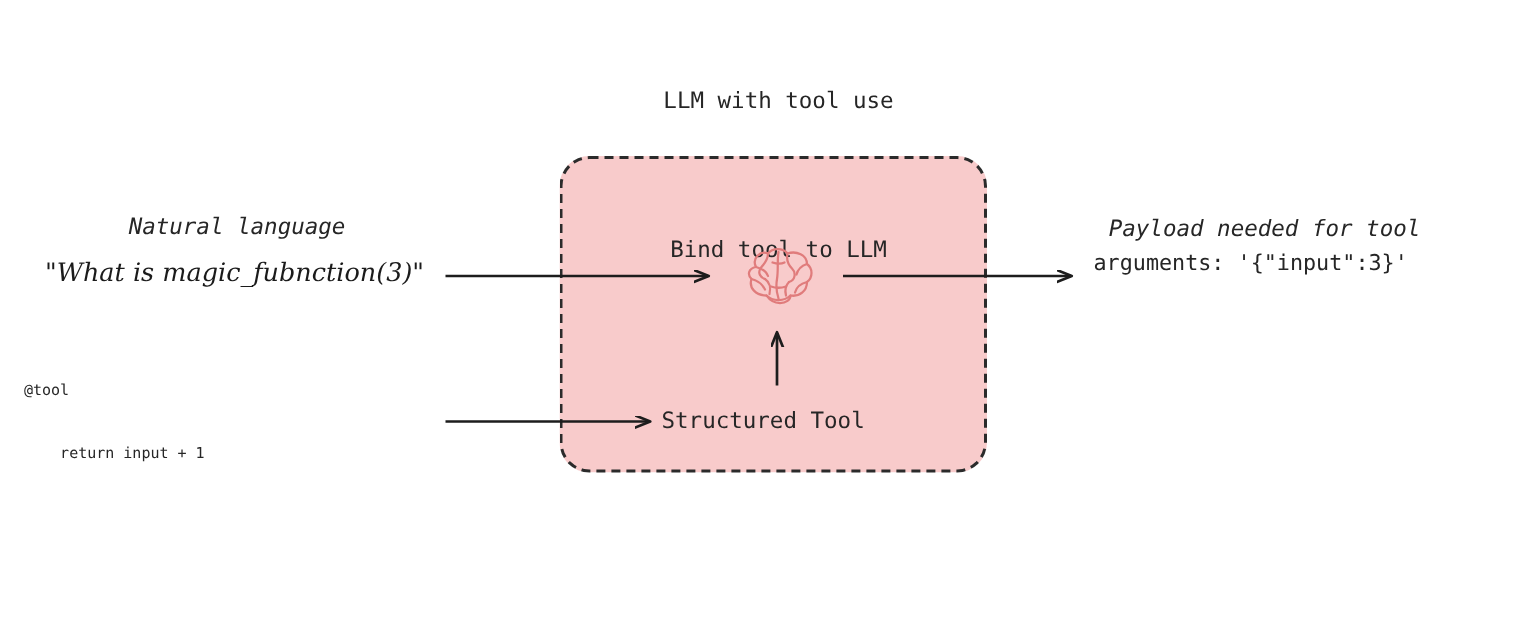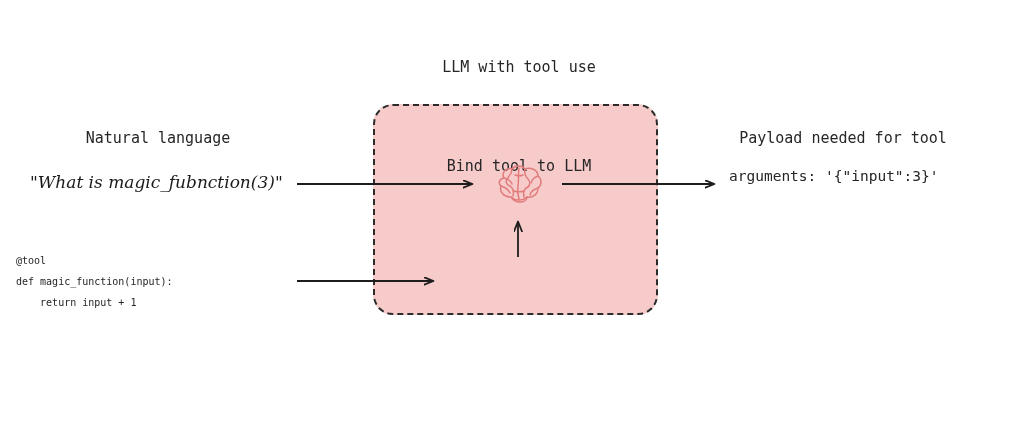--- a/index.html
+++ b/index.html
@@ -112,30 +112,30 @@
         <path d="M17 24 C20 26, 21 30, 20 34"></path>
         <path d="M33 26 C31 28, 30 31, 31 35"></path>
         <path d="M22 13 C25 14, 28 14, 30 13"></path>
         <path d="M21 29 C24 30, 28 30, 31 29"></path>
 
         <path d="M18 35 C20 38, 23 40, 27 40 C31 40, 34 38, 34 35"></path>
       </g>
     </svg>
   </div>
 
+  <div class="abs mono" style="left:441px; top:271px; font-size:15px;">Structured Tool</div>
 
-  <div class="abs mono heading" style="left:158px; top:129px;">Natural language</div>
+  <div class="abs mono heading" style="left:158px; top:142px;font-style:italic;">Natural language</div>
 
   <div class="abs hand" style="left:30px; top:172px; font-size:17px;">"What is magic_fubnction(3)"</div>
 
   <div class="abs mono code-block" style="left:16px; top:250px;">@tool</div>
-  <div class="abs mono code-block" style="left:16px; top:271px;">def magic_function(input):</div>
   <div class="abs mono code-block" style="left:16px; top:292px;">    return input + 1</div>
 
-  <div class="abs mono heading" style="left:843px; top:129px;">Payload needed for tool</div>
+  <div class="abs mono heading" style="left:843px; top:143px;font-style:italic;">Payload needed for tool</div>
 
   <div class="abs mono payload-block" style="left:729px; top:166px;">arguments: '{"input":3}'</div>
 
   <svg id="arrow-layer">
     <defs>
       <marker id="ah" markerWidth="12" markerHeight="12" refX="9.5" refY="4" orient="auto" markerUnits="userSpaceOnUse">
         <path d="M0,0 L10,4 L0,8" fill="none" stroke="#1d1d1d" stroke-width="1.8" stroke-linecap="round" stroke-linejoin="round"></path>
       </marker>
     </defs>
 

